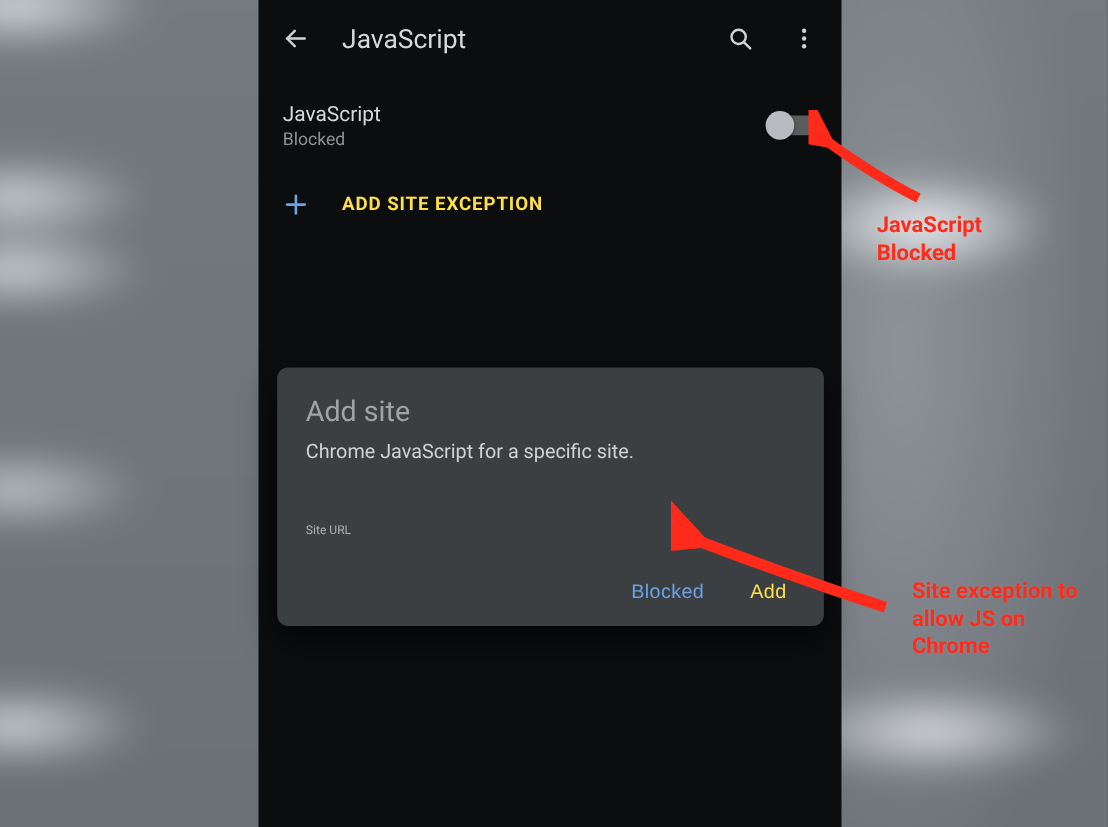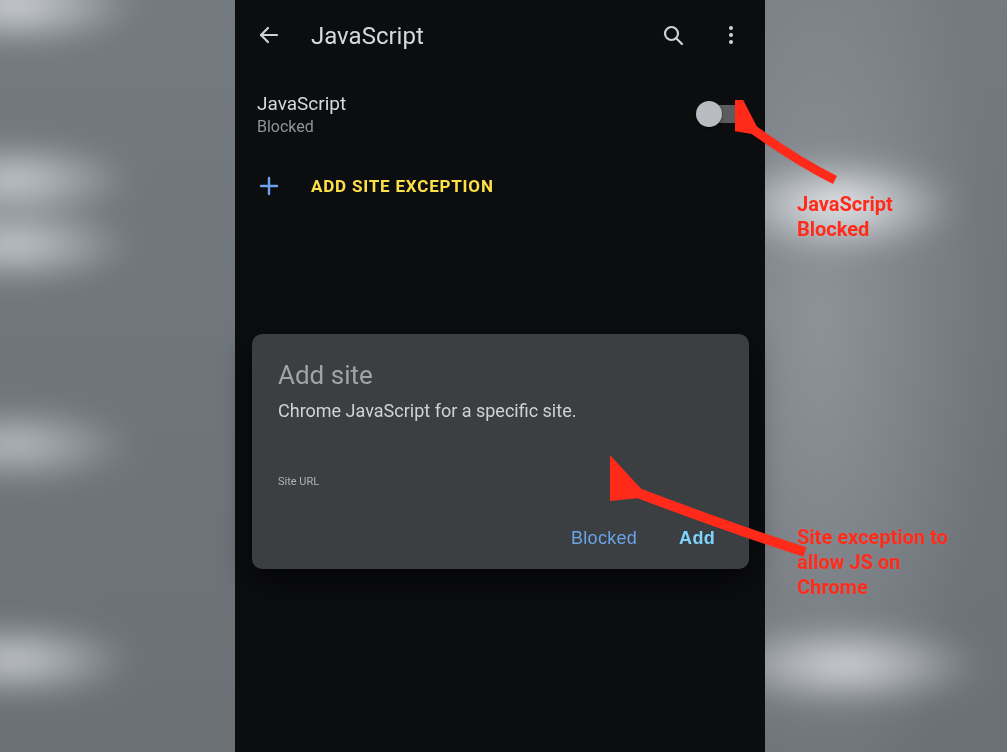--- a/index.html
+++ b/index.html
@@ -184,34 +184,34 @@
     .dlg-btn {
       background: none;
       border: none;
       font-size: 18px;
       font-weight: 500;
       letter-spacing: 0.3px;
       cursor: pointer;
       padding: 6px 4px;
     }
     .dlg-btn.primary { color: #6aa3e8; }
-    .dlg-btn.disabled { color: #7dd3fc; font-weight: bold; }
+    .dlg-btn.disabled { color: #fde047; }
 
     
     .callout {
       position: absolute;
       color: #ff2a1a;
       font-size: 20px;
       font-weight: 700;
       line-height: 1.25;
       z-index: 20;
       text-shadow: 0 0 2px rgba(255,255,255,.15);
     }
     .callout1 { left: 797px; top: 192px; }
-    .callout2 { left: 797px; top: 525px; }
+    .callout2 { left: 829px; top: 525px; }
 
     .arrow {
       position: absolute;
       z-index: 18;
       pointer-events: none;
     }
   </style>
 </head>
 <body>
 

